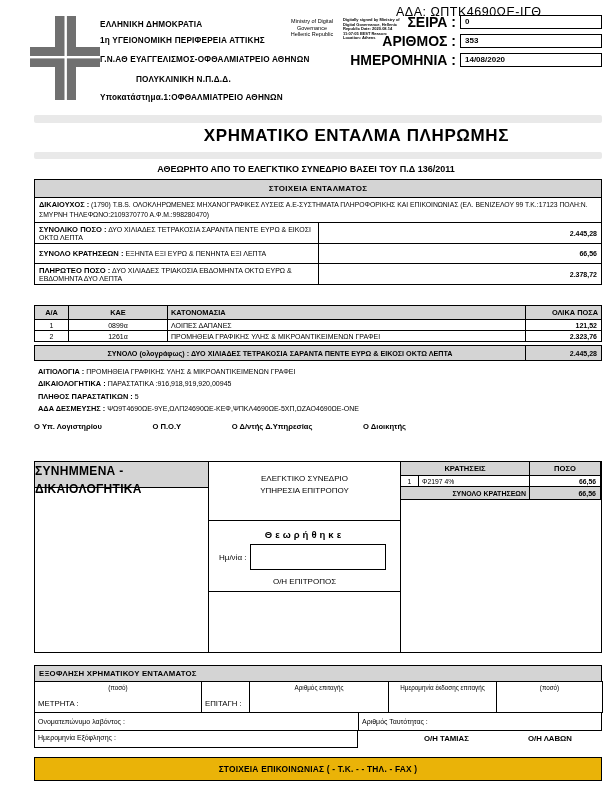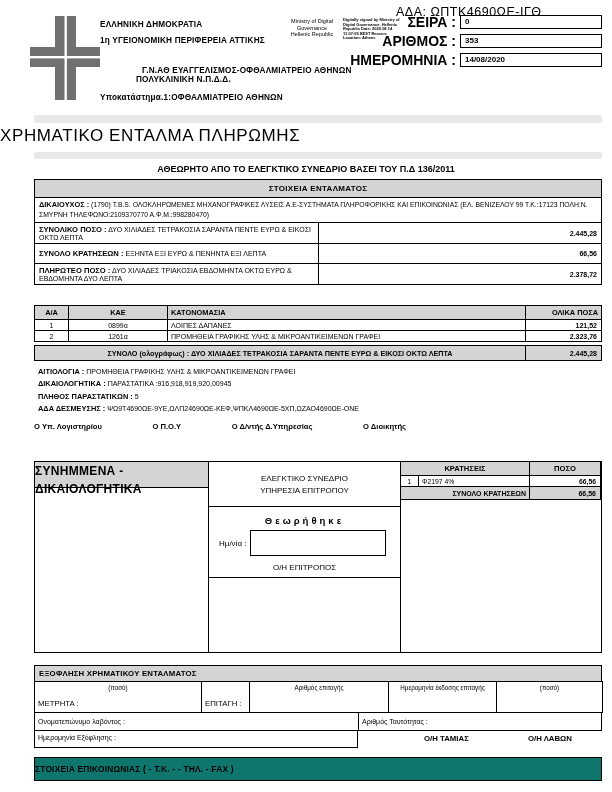--- a/index.html
+++ b/index.html
@@ -5,35 +5,35 @@
   * { margin:0; padding:0; box-sizing:border-box; }
   html,body { background:#fff; }
   body { font-family:"Liberation Sans","DejaVu Sans",sans-serif; color:#000; }
   .page { position:relative; width:612px; height:792px; background:#fff; overflow:hidden; }
 
   
   .ada { position:absolute; left:396px; top:5px; font-size:12.5px; letter-spacing:.5px; }
   .logo { position:absolute; left:30px; top:16px; }
   .org { position:absolute; left:100px; top:0; width:200px; }
   .org div { position:absolute; font-weight:700; font-size:8.2px; white-space:nowrap; letter-spacing:.2px; }
-  .org .l0 { top:20px; } .org .l1 { top:36px; } .org .l2 { top:66px;padding-left:42px; }
+  .org .l0 { top:20px; } .org .l1 { top:36px; } .org .l2 { top:55px; }
   .org .l3 { top:75px; left:36px; } .org .l4 { top:93px; }
   .stamp { position:absolute; left:286px; top:18px; display:flex; gap:5px; }
   .stamp .mdg { font-size:5.5px; line-height:6.5px; text-align:center; width:52px; }
   .stamp .sig { font-size:4px; line-height:4.6px; width:62px; font-weight:700; }
   .hfields { position:absolute; left:300px; top:15px; width:302px; }
   .hfrow { display:flex; align-items:center; margin-bottom:5px; height:14px; }
   .hfrow .lab { flex:1; text-align:right; font-weight:700; font-size:14px; padding-right:4px; white-space:nowrap; }
   .hfrow .box { width:142px; height:14px; border:1.6px solid #000; font-weight:700; font-size:8px; padding:1px 0 0 4px; }
 
   
   .bar { position:absolute; left:34px; width:568px; background:#e9e9e9; border-radius:2px; }
   .bar1 { top:115px; height:8px; }
   .bar2 { top:152px; height:7px; }
-  .title { position:absolute; top:126px; left:0; width:509px; text-align:left; font-size:17px; font-weight:400; letter-spacing:.6px; }
+  .title { position:absolute; top:126px; left:0; width:509px; text-align:right; font-size:17px; font-weight:700; letter-spacing:.6px; }
   .subtitle { position:absolute; top:164px; left:0; width:612px; text-align:center; font-size:9px; font-weight:700; }
 
   
   .content { position:absolute; top:179px; left:34px; width:568px; }
   table { border-collapse:collapse; width:100%; table-layout:fixed; }
   td,th { border:1px solid #000; vertical-align:middle; }
   .grey { background:#d4d4d4;text-align:center; }
   .sechead td { font-weight:700; font-size:8px; letter-spacing:.3px; padding:4px 4px; }
   .benef td { font-size:6.8px; line-height:9.5px; padding:2px 4px 3px 4px; height:24px; }
   .benef b { font-size:7.4px; }
@@ -54,21 +54,21 @@
   .infolines b { font-size:7.4px; }
 
   .signrow { display:flex; justify-content:space-between; width:372px; margin-top:7px; }
   .signrow span { font-weight:700; font-size:7.6px; }
 
   
   .mid { margin-top:30px; height:192px; display:flex; border:1px solid #000; }
   .mid-left { width:174px; border-right:1px solid #000; }
   .mid-left .hd { height:26px; background:#d4d4d4; border-bottom:1px solid #000; font-weight:700; font-size:12px; line-height:18px; letter-spacing:.3px; }
   .mid-center { width:192px; border-right:1px solid #000; display:flex; flex-direction:column; }
-  .court { border-bottom:1px solid #000; text-align:center; font-size:8px; line-height:12px; padding:11px 0 9px; }
+  .court { border-bottom:1px solid #000; text-align:center; font-size:8px; line-height:12px; padding:11px 0 23px; }
   .approved { text-align:center; font-weight:700; font-size:9.5px; letter-spacing:3px; margin-top:8px; }
   .daterow { display:flex; align-items:center; padding:0 14px 0 10px; margin-top:4px; }
   .daterow .lab { font-size:8px; white-space:nowrap; padding-right:4px; }
   .daterow .dbox { flex:1; height:26px; border:1px solid #000; background:#fff; }
   .commissioner { text-align:center; font-size:8px; margin-top:7px; padding-bottom:5px; border-bottom:1px solid #000; }
   .mid-right { flex:1; }
   .ded { margin:-1px 0 0 -1px; width:calc(100% + 1px); }
   .ded th { font-weight:700; font-size:7.6px; height:14px; text-align:center; }
   .ded td { font-size:6.8px; height:11px; padding:1px 3px; }
   .ded td.idx { text-align:center; padding:1px 0; }
@@ -81,21 +81,21 @@
   .payhead td { background:#d4d4d4; font-weight:700; font-size:7.8px; padding:3px 4px; height:13px; letter-spacing:.2px; }
   .payr1 td { height:31px; vertical-align:top; position:relative; }
   .payr1 .hint { text-align:center; font-size:6.3px; margin-top:2px; }
   .payr1 .blabel { position:absolute; left:3px; bottom:4px; font-weight:400; font-size:7.8px; white-space:nowrap; }
   .payr2 td { height:18px; font-size:7px; padding:2px 3px; vertical-align:middle; }
   .payr3 { display:flex; margin-top:-1px; }
   .payr3 .dcell { width:324px; height:18px; border:1px solid #000; border-top:none; font-size:7px; padding:4px 3px 0 3px; }
   .payr3 .officers { flex:1; display:flex; justify-content:space-between; padding:4px 30px 0 66px; }
   .payr3 .officers span { font-weight:700; font-size:7.8px; }
 
-  .contactbar { margin-top:9px; height:24px; border:1px solid #000; background:#0f766e; line-height:22px; font-weight:700; font-size:8.4px; letter-spacing:.2px; }
+  .contactbar { margin-top:9px; height:24px; border:1px solid #000; background:#eab308; text-align:center; line-height:22px; font-weight:700; font-size:8.4px; letter-spacing:.2px; }
 </style>
 </head>
 <body>
 
 <div class="page">
 
   <div class="ada">ΑΔΑ: ΩΠΤΚ4690ΩΕ-ΙΓΘ</div>
 
   <div class="logo">
     <svg width="70" height="88" viewBox="0 0 70 88">

